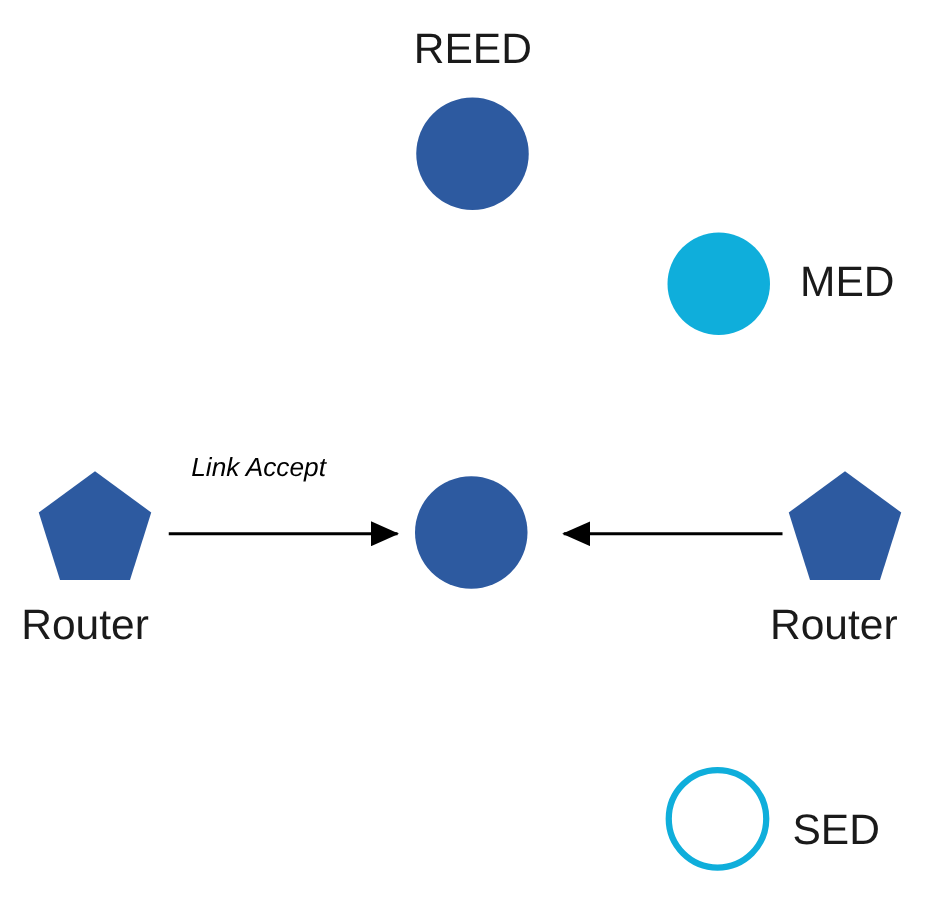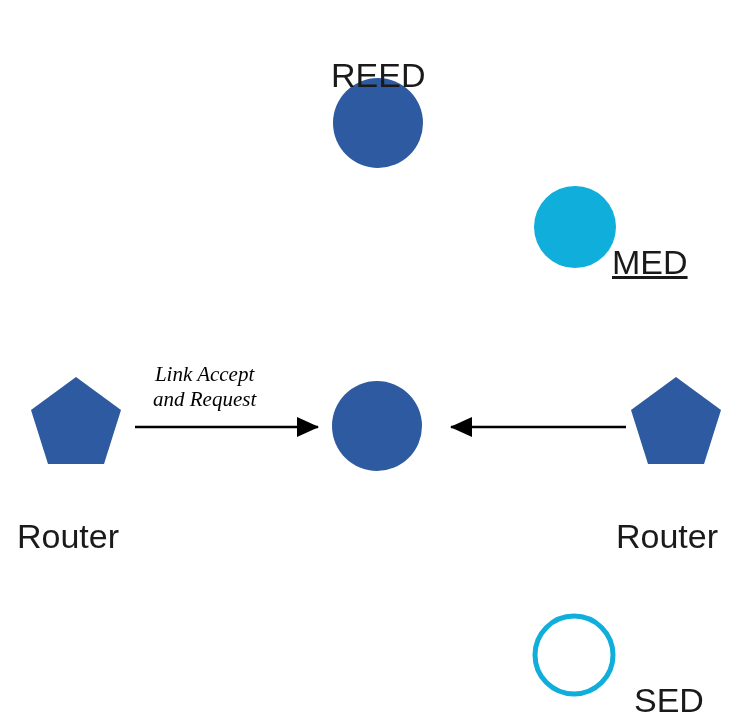--- a/index.html
+++ b/index.html
@@ -23,35 +23,34 @@
     height: 720px;
   }
   .node-label {
     position: absolute;
     font-family: "Liberation Sans", sans-serif;
     font-size: 34px;
     line-height: 34px;
     color: #1a1a1a;
     white-space: nowrap;
     font-weight: 400;
-    margin-top: 36px;
   }
   .edge-label {
     position: absolute;
-    font-family: Liberation Serif, serif;
+    font-family: Liberation Sans, sans-serif;
     font-style: italic;
     font-size: 21px;
     line-height: 25px;
     color: #000000;
     text-align: center;
     white-space: nowrap;
   }
   
   #label-reed   { left: 331px; top: 22px; }
-  #label-med    { left: 612px; top: 209px; text-decoration: underline; }
+  #label-med    { left: 640px; top: 209px; }
   #label-router-left  { left: 17px;  top: 483px; }
   #label-router-right { left: 616px; top: 483px; }
   #label-sed    { left: 634px; top: 647px; }
   #label-link   { left: 153px; top: 362px; }
 </style>
 </head>
 <body>
 
 <svg id="canvas" viewBox="0 0 752 720" width="752" height="720">
 
@@ -86,14 +85,13 @@
 <div class="node-label" id="label-med">MED</div>
 
 <div class="node-label" id="label-router-left">Router</div>
 
 <div class="node-label" id="label-router-right">Router</div>
 
 <div class="node-label" id="label-sed">SED</div>
 
 <div class="edge-label" id="label-link">
   <div>Link Accept</div>
-  <div>and Request</div>
 </div>
 
 </body></html>

